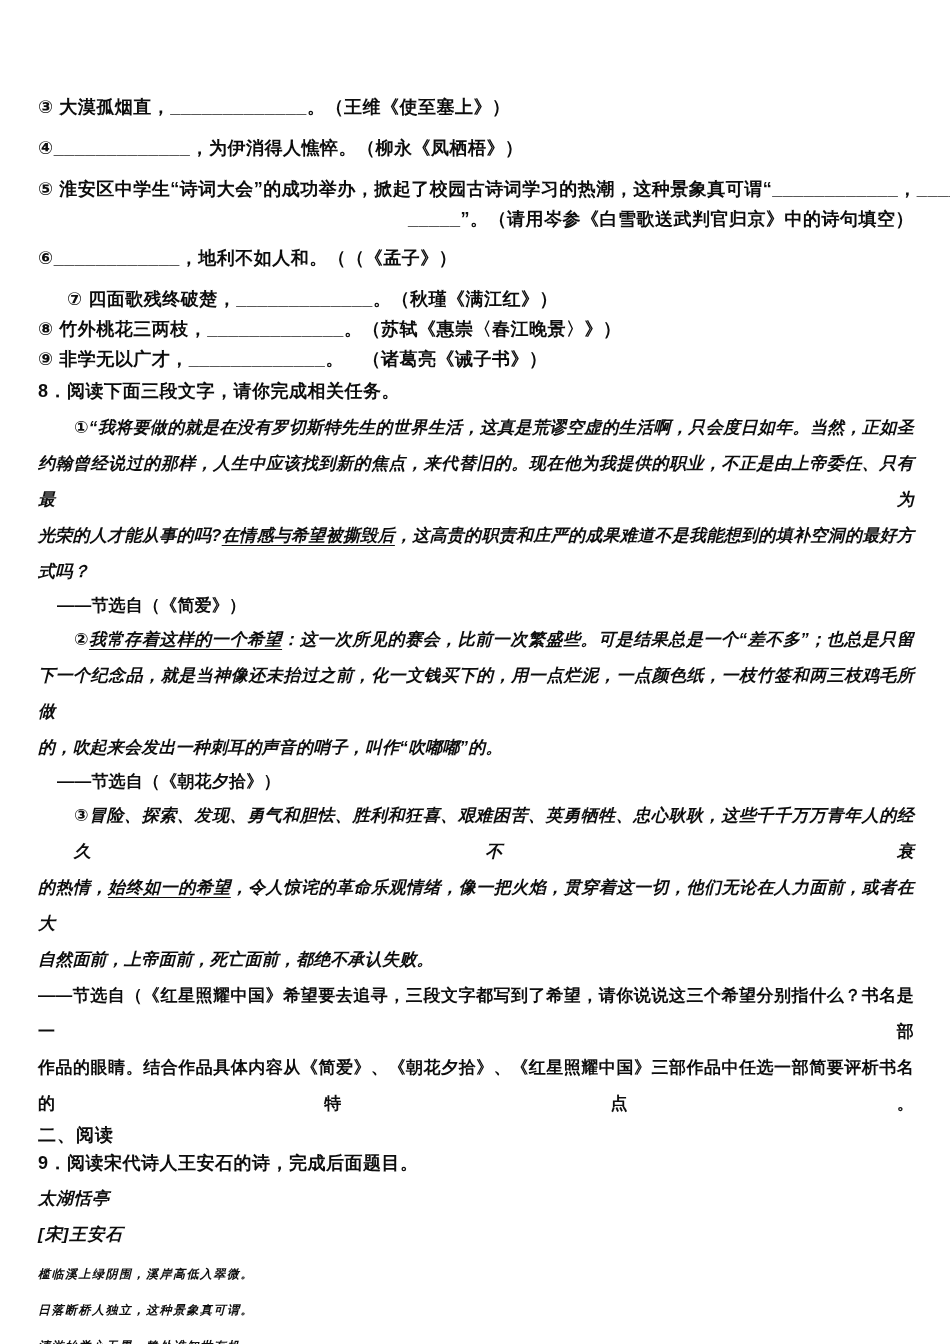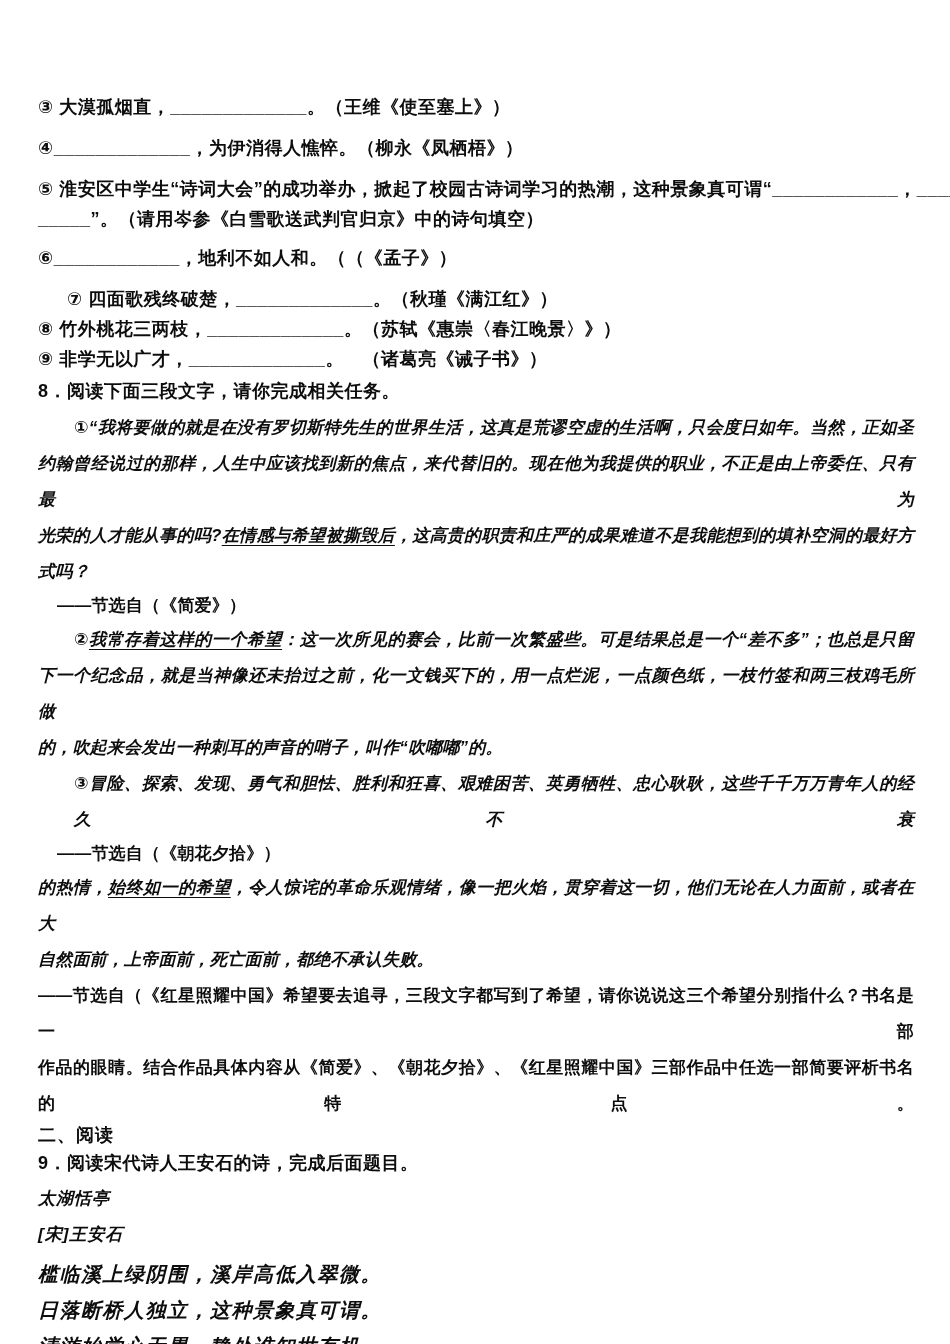--- a/index.html
+++ b/index.html
@@ -12,21 +12,21 @@
     overflow:hidden;
     box-sizing:border-box;
     padding:92px 36px 12px 38px;
   }
   
   #fill-lines .fline{
     font-size:18px;font-weight:700;line-height:30px;margin-bottom:11px;
     letter-spacing:0.5px;white-space:nowrap;
   }
   #fill-lines .fline:nth-child(3){margin-bottom:0;}
-  #fill-lines .fline:nth-child(4){margin-bottom:9px;}
+  #fill-lines .fline:nth-child(4){margin-bottom:9px;text-align:right;}
   #fill-lines .fline:nth-child(6){margin-bottom:0;margin-left:29px;}
   #fill-lines .fline:nth-child(7){margin-bottom:0;}
   #fill-lines .fline:nth-child(8){margin-bottom:2px;}
   
   .q-intro{font-size:18px;font-weight:700;line-height:30px;margin-bottom:4px;letter-spacing:0.5px;}
   #q8-lines .tline{
     font-size:17px;line-height:36px;letter-spacing:0.2px;
   }
   .kai{font-style:italic;font-weight:600;}
   .hei{font-style:normal;font-weight:700;}
@@ -35,21 +35,21 @@
   .fill{text-align:justify;text-align-last:justify;}
   .attrline{line-height:32px !important;}
   .ul{text-decoration:underline;text-underline-offset:4px;}
   
   .sec-heading{font-size:18px;font-weight:700;line-height:26px;letter-spacing:1px;}
   #q9-intro{font-size:18px;font-weight:700;line-height:30px;margin-bottom:6px;letter-spacing:0.5px;}
   .poem-title,.poem-author{
     font-size:17px;font-style:italic;font-weight:700;line-height:30px;margin-bottom:6px;letter-spacing:1px;
   }
   #poem-lines .pline{
-    font-size:20px;font-style:italic;font-weight:700;line-height:36px;letter-spacing:1.5px;
+    font-size:12px;font-style:italic;font-weight:700;line-height:36px;letter-spacing:1.5px;
   }
 </style>
 </head>
 <body>
 
 <div class="page">
 
   <div id="fill-lines">
       <div class="fline">③ 大漠孤烟直，_____________。（王维《使至塞上》）</div>
       <div class="fline">④_____________，为伊消得人憔悴。（柳永《凤栖梧》）</div>
@@ -65,22 +65,22 @@
 
   <div id="q8-lines">
       <div class="tline kai indent2 fill"><span>①“我将要做的就是在没有罗切斯特先生的世界生活，这真是荒谬空虚的生活啊，只会度日如年。当然，正如圣</span></div>
       <div class="tline kai fill"><span>约翰曾经说过的那样，人生中应该找到新的焦点，来代替旧的。现在他为我提供的职业，不正是由上帝委任、只有最为</span></div>
       <div class="tline kai fill"><span>光荣的人才能从事的吗?</span><span class="ul">在情感与希望被撕毁后</span><span>，这高贵的职责和庄严的成果难道不是我能想到的填补空洞的最好方</span></div>
       <div class="tline kai"><span>式吗？</span></div>
       <div class="tline hei indent1 attrline"><span>——节选自（《简爱》）</span></div>
       <div class="tline kai indent2 fill"><span>②</span><span class="ul">我常存着这样的一个希望</span><span>：这一次所见的赛会，比前一次繁盛些。可是结果总是一个“差不多”；也总是只留</span></div>
       <div class="tline kai fill"><span>下一个纪念品，就是当神像还未抬过之前，化一文钱买下的，用一点烂泥，一点颜色纸，一枝竹签和两三枝鸡毛所做</span></div>
       <div class="tline kai"><span>的，吹起来会发出一种刺耳的声音的哨子，叫作“吹嘟嘟”的。</span></div>
+      <div class="tline hei indent1 attrline"><span>——节选自（《朝花夕拾》）</span></div>
       <div class="tline kai indent2 fill"><span>③冒险、探索、发现、勇气和胆怯、胜利和狂喜、艰难困苦、英勇牺牲、忠心耿耿，这些千千万万青年人的经久不衰</span></div>
-      <div class="tline hei indent1 attrline"><span>——节选自（《朝花夕拾》）</span></div>
       <div class="tline kai fill"><span>的热情，</span><span class="ul">始终如一的希望</span><span>，令人惊诧的革命乐观情绪，像一把火焰，贯穿着这一切，他们无论在人力面前，或者在大</span></div>
       <div class="tline kai"><span>自然面前，上帝面前，死亡面前，都绝不承认失败。</span></div>
       <div class="tline hei fill"><span>——节选自（《红星照耀中国》希望要去追寻，三段文字都写到了希望，请你说说这三个希望分别指什么？书名是一部</span></div>
       <div class="tline hei fill"><span>作品的眼睛。结合作品具体内容从《简爱》、《朝花夕拾》、《红星照耀中国》三部作品中任选一部简要评析书名的特点。</span></div>
     </div>
 
   <div class="sec-heading">二、阅读</div>
 
   <div class="q-intro" id="q9-intro">9．阅读宋代诗人王安石的诗，完成后面题目。</div>
 

